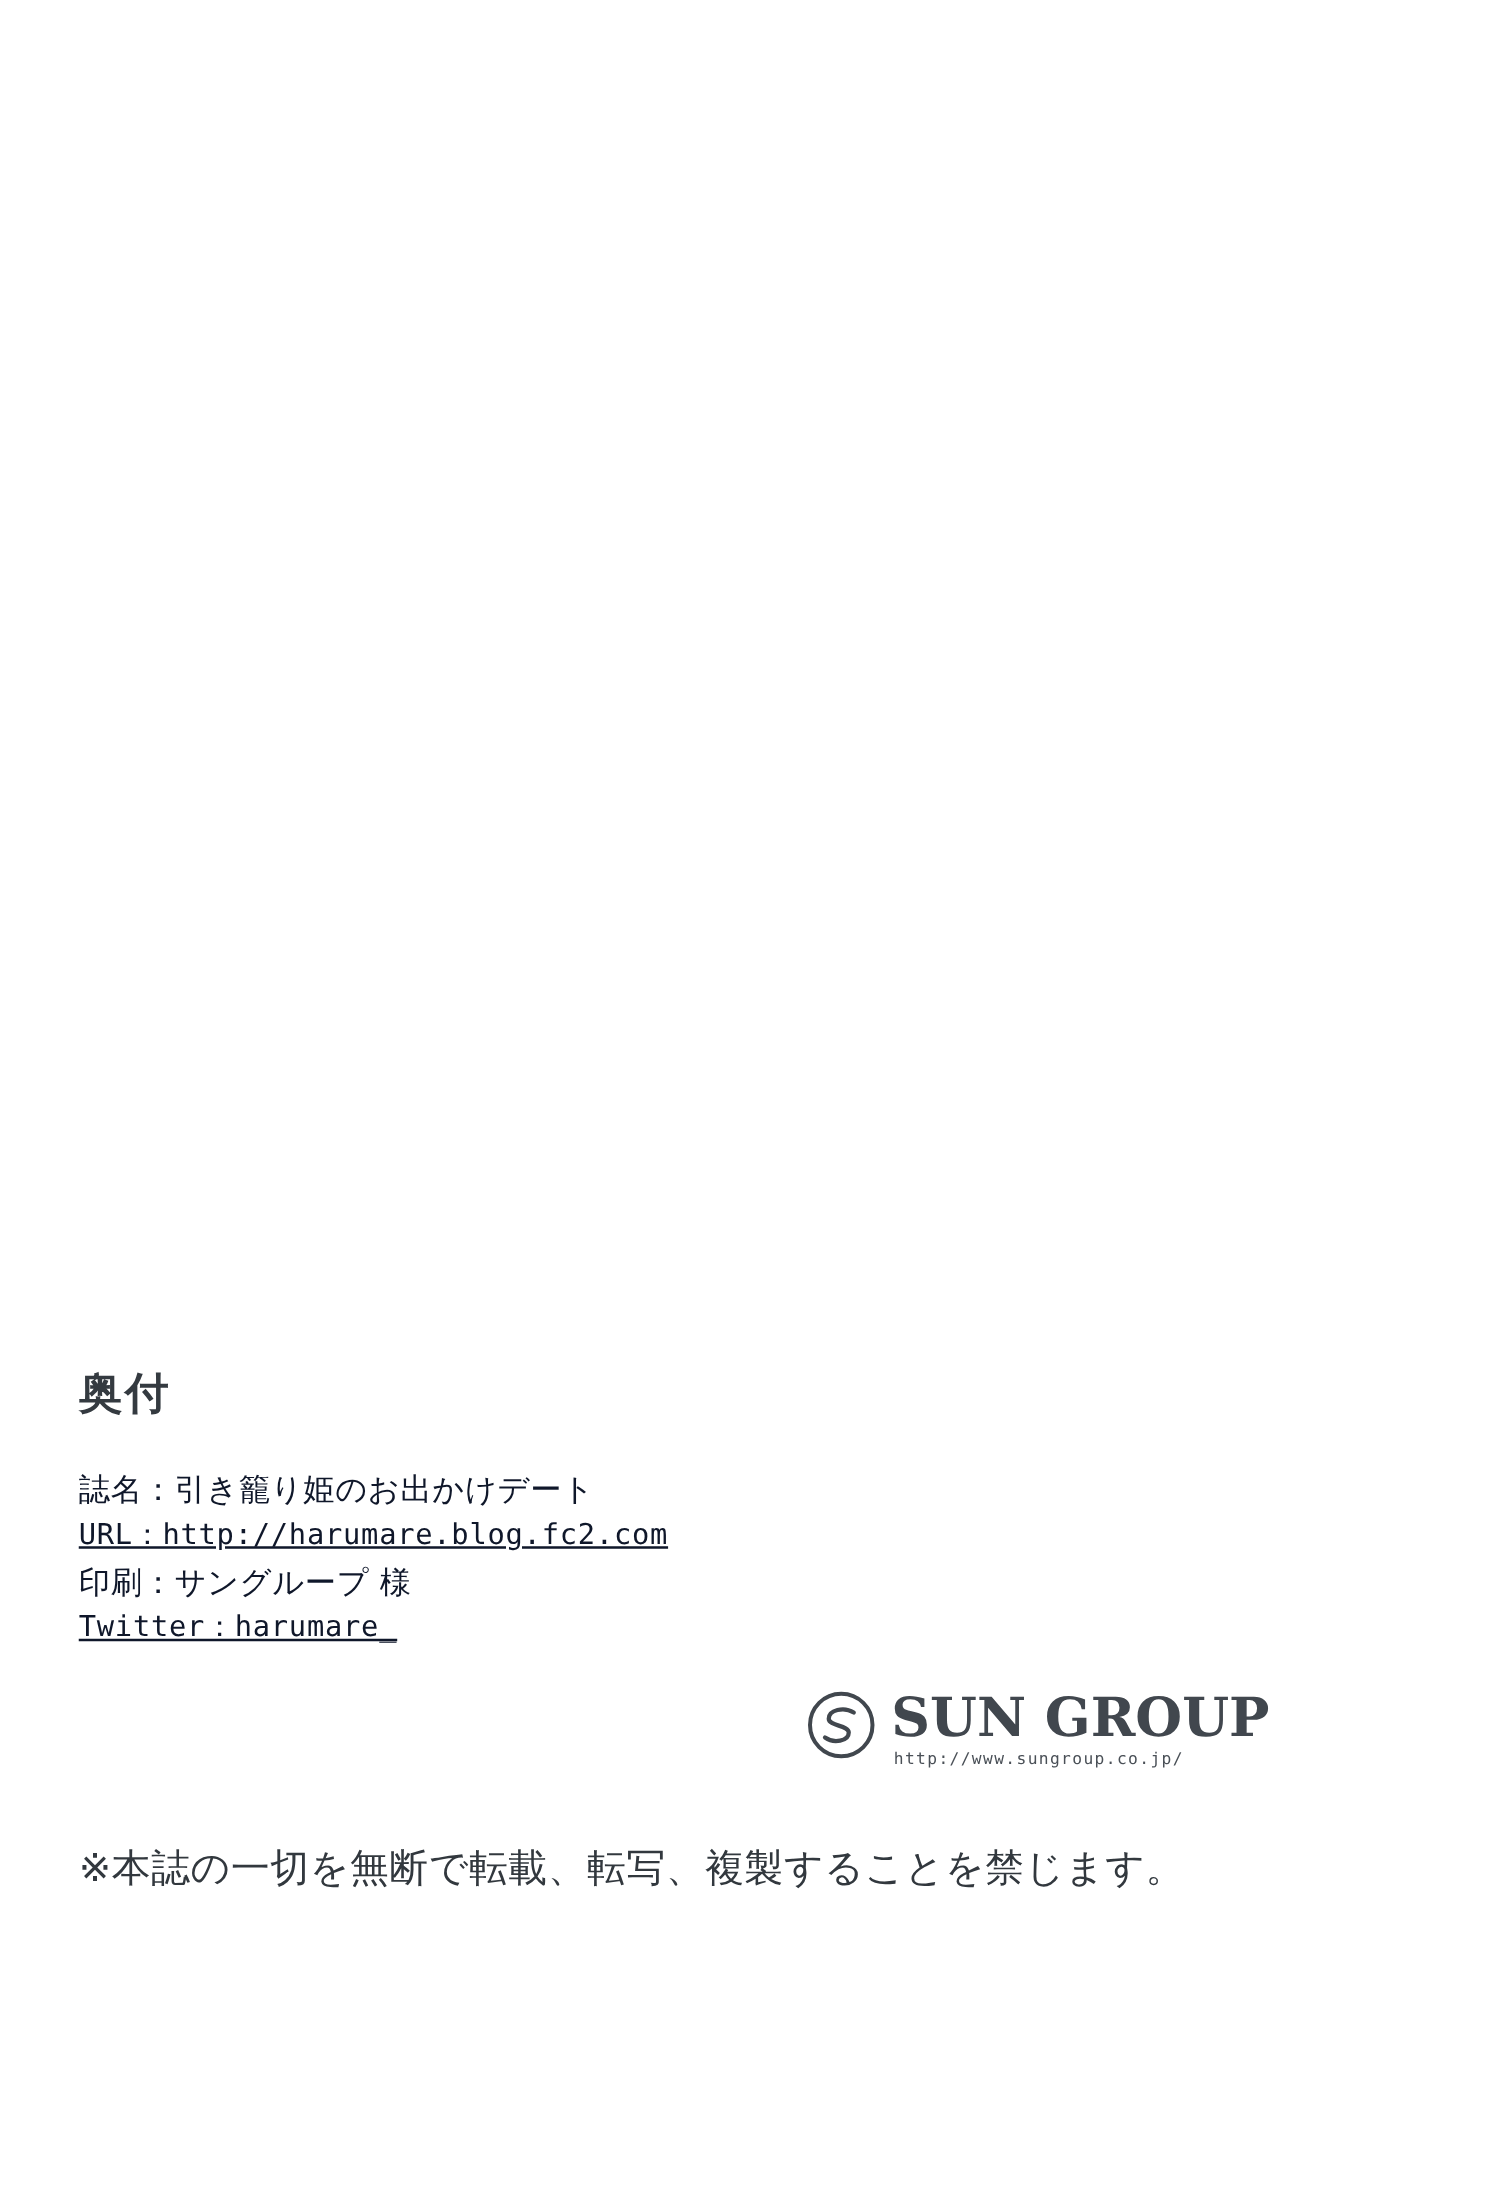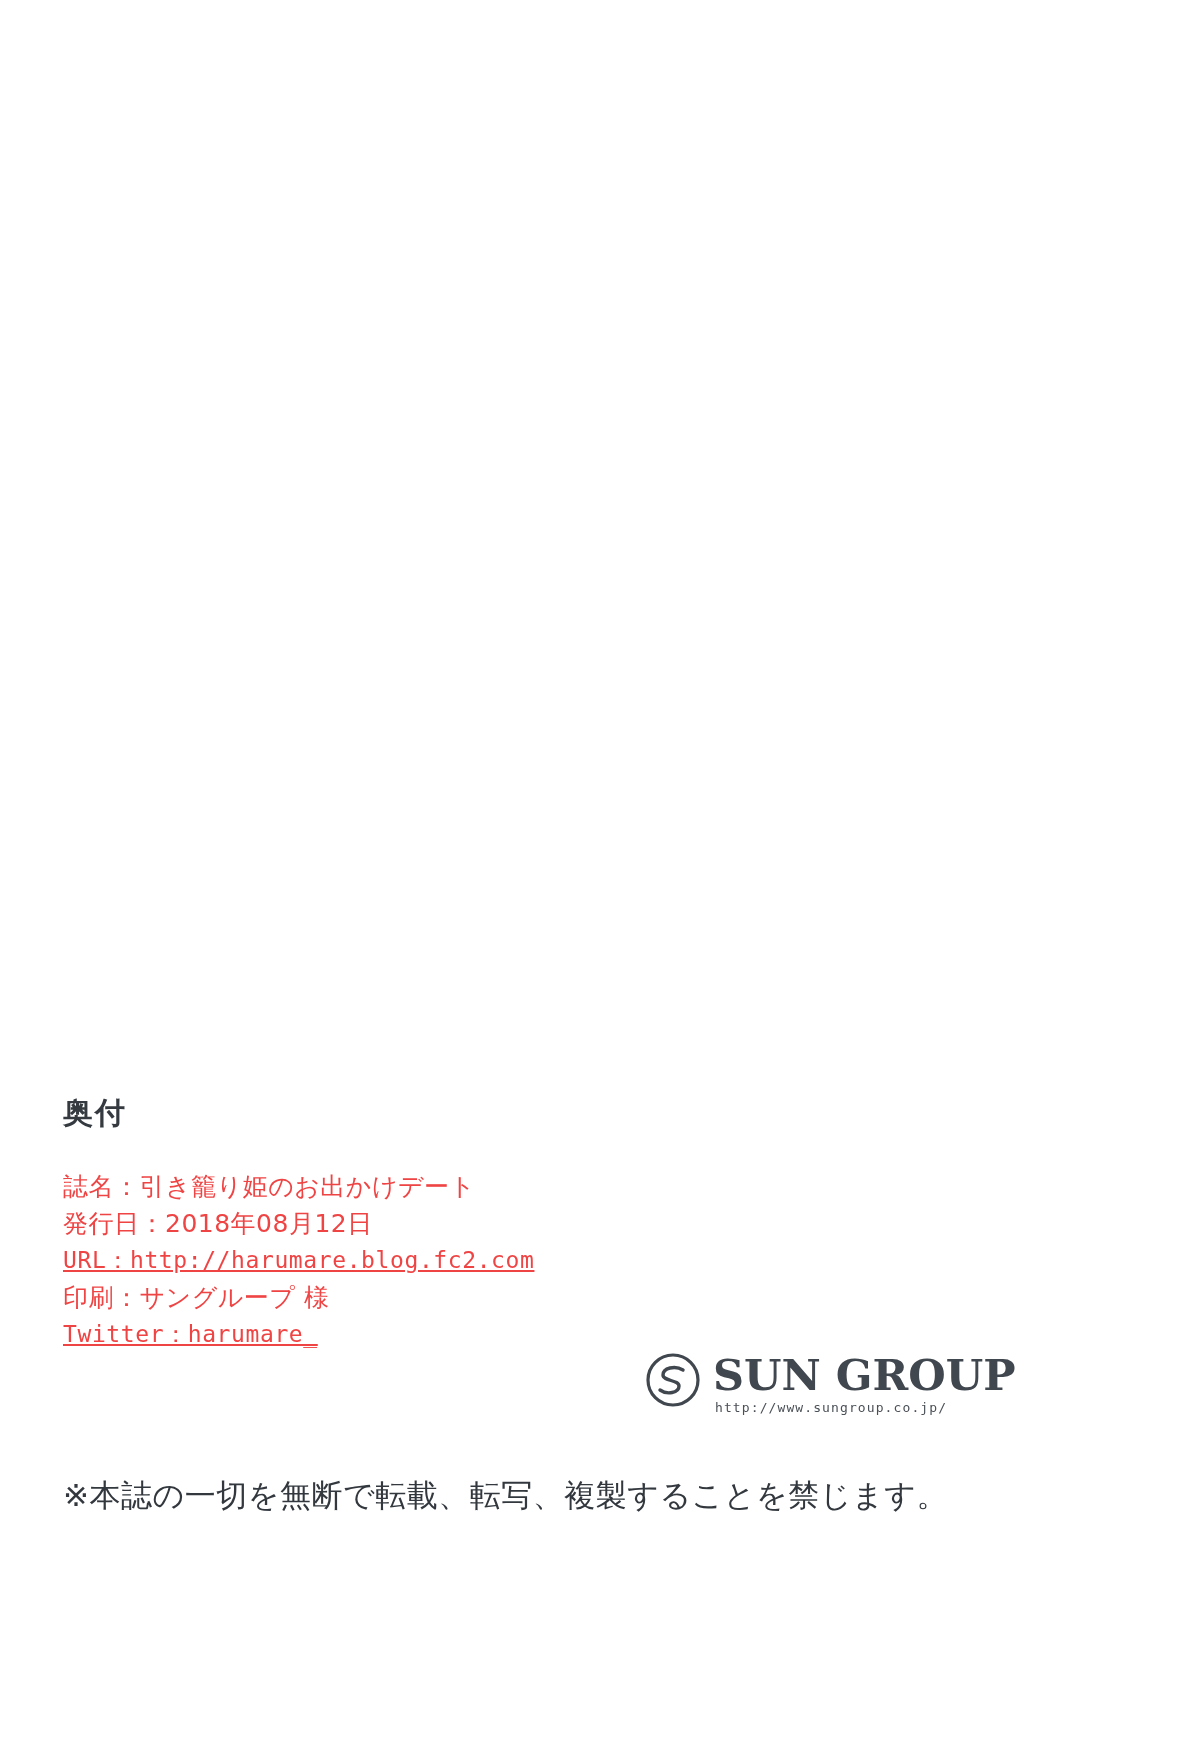--- a/index.html
+++ b/index.html
@@ -38,32 +38,32 @@
 
   
   #colophon {
     position: absolute;
     left: 63px;
     top: 1098px;
     width: 1010px;
   }
 
   .colophon-title {
-    font-size: 30px;
+    font-size: 35px;
     font-weight: 700;
     letter-spacing: 2px;
     color: #343a40;
     margin: 0 0 40px 0;
     line-height: 1;
   }
 
   .colophon-lines {
     font-size: 25px;
     line-height: 37px;
-    color: #ef4444;
+    color: #0f172a;
     letter-spacing: 0.5px;
     white-space: nowrap;
   }
   .colophon-lines .line {
     display: block;
     height: 37px;
   }
   .colophon-lines .line.mono {
     font-family: "DejaVu Sans Mono", "Liberation Mono", monospace;
     font-size: 23px;
@@ -127,21 +127,20 @@
 
 <div id="page">
 
   <div id="blank-area"></div>
 
   <div id="colophon">
     <div class="colophon-title">奥付</div>
 
     <div class="colophon-lines">
       <span class="line">誌名：引き籠り姫のお出かけデート</span>
-      <span class="line">発行日：2018年08月12日</span>
       <span class="line mono">URL：http://harumare.blog.fc2.com</span>
       <span class="line">印刷：サングループ 様</span>
       <span class="line mono">Twitter：harumare_</span>
     </div>
   </div>
 
   <div id="printer-logo">
     <span class="mark">
       <svg width="56" height="56" viewBox="0 0 56 56" aria-hidden="true">
         <circle cx="28" cy="28" r="25" fill="none" stroke="#41474e" stroke-width="3.2"></circle>

